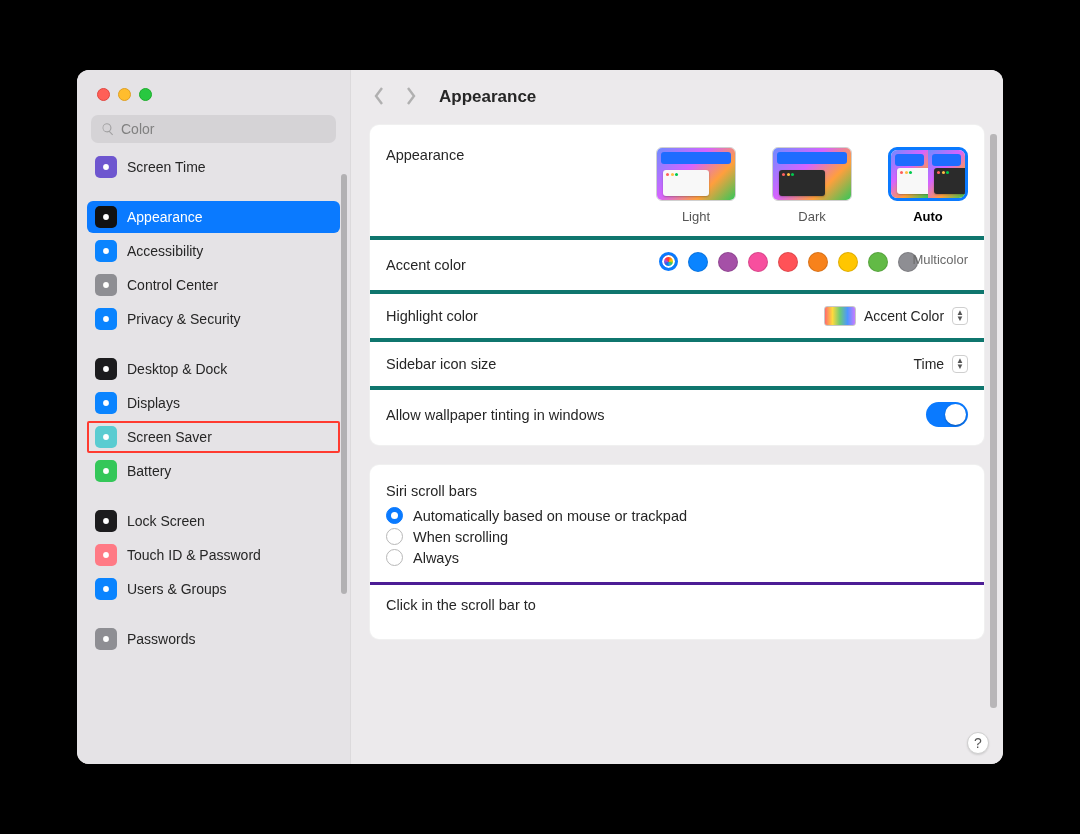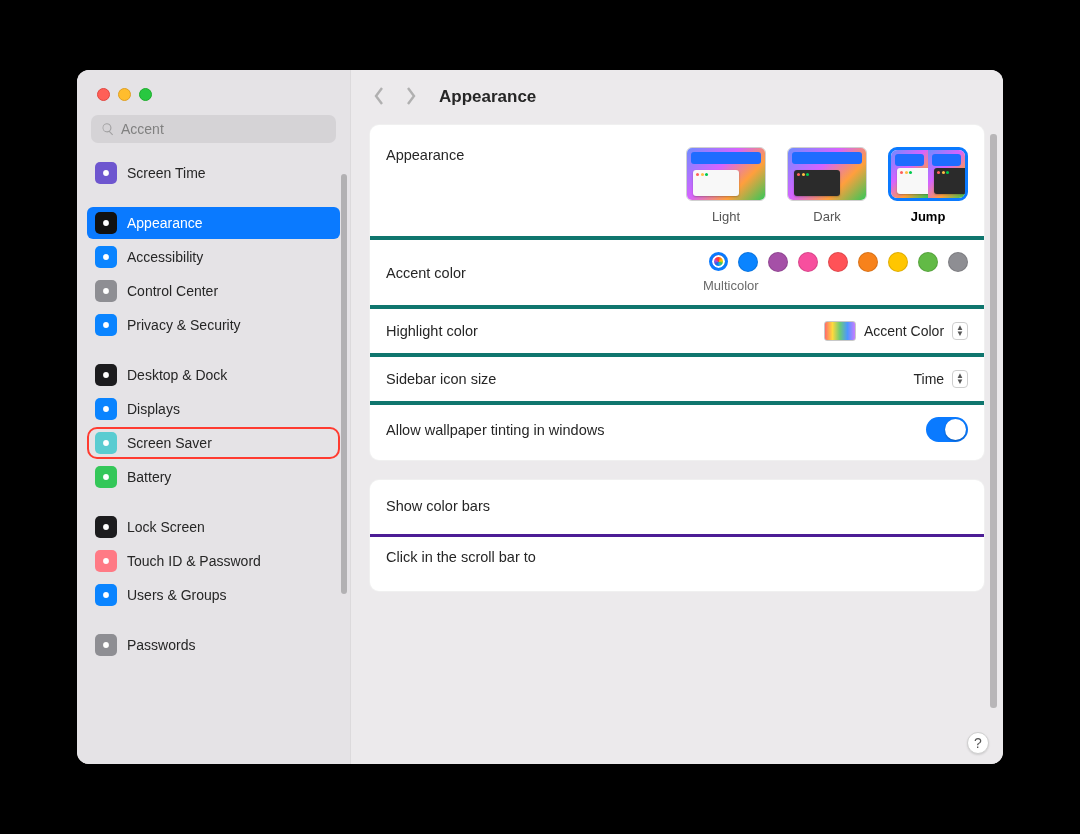--- a/index.html
+++ b/index.html
@@ -67,39 +67,39 @@
     color:#808080;
   }
   .search svg { width:14px; height:14px; opacity:0.6; }
   .search span { font-size:14px; }
   .nav {
     flex:1;
     overflow-y:auto;
     padding: 0 10px 10px 10px;
   }
   .nav-sec { margin-top: 18px; }
-  .nav-sec:first-child { margin-top: 6px; }
+  .nav-sec:first-child { margin-top: 0; }
   .nav-item {
     display:flex;
     align-items:center;
     gap:10px;
     padding: 5px 8px;
     border-radius:6px;
     font-size:14px;
     cursor:default;
     position:relative;
   }
   .nav-item + .nav-item { margin-top: 2px; }
   .nav-item.selected {
     background: var(--sel);
     color: var(--sel-text);
   }
   .nav-item.highlight {
     border: 2px solid #FF3B30;
-    border-radius:10px;
+    border-radius:2px;
     padding: 3px 6px;
   }
   .nav-icon {
     width:22px; height:22px;
     border-radius:5px;
     display:flex;
     align-items:center;
     justify-content:center;
     flex-shrink:0;
     font-size:13px;
@@ -155,21 +155,21 @@
   .row {
     display:flex;
     align-items:center;
     justify-content:space-between;
     padding: 12px 16px;
     min-height: 48px;
   }
   .row + .row { border-top:4px solid #0f766e; }
   .row-title { font-size:14.5px; }
   
-  .thumbs { display:flex; gap:21px; }
+  .thumbs { display:flex; gap:36px; }
   .thumb-col { text-align:center; }
   .thumb {
     width:80px; height:54px;
     border-radius:6px;
     border:1px solid #D0D0D0;
     overflow:hidden;
     position:relative;
     margin-bottom:8px;
   }
   .thumb.selected { border:3px solid var(--sel); border-radius:9px; }
@@ -198,21 +198,21 @@
     display:flex; gap:1.5px;
   }
   .mini-dots span { width:3px; height:3px; border-radius:50%; background:#FF605C; }
   .mini-dots span:nth-child(2) { background:#FFBD44; }
   .mini-dots span:nth-child(3) { background:#00CA4E; }
   .thumb.auto .half { position:absolute; top:0; bottom:0; width:50%; overflow:hidden; }
   .thumb.auto .half.right { right:0; }
   .thumb.auto .half.left { left:0; }
 
   
-  .accent-block { display:flex; flex-direction:column; align-items: flex-start; }
+  .accent-block { display:flex; flex-direction:row; align-items: flex-start; }
   .swatches { display:flex; gap:10px; margin-bottom:6px; }
   .swatch {
     width:20px; height:20px; border-radius:50%;
     border:1px solid rgba(0,0,0,0.12);
   }
   .swatch.multicolor {
     background: conic-gradient(#ff3b30,#ff9500,#ffcc00,#34c759,#30b0c7,#007aff,#5856d6,#af52de,#ff2d55,#ff3b30);
     border:3px solid var(--sel);
     width:19px; height:19px;
     box-shadow: inset 0 0 0 2px #fff;
@@ -307,21 +307,21 @@
     <div class="traffic">
       <span class="dot red"></span>
       <span class="dot yellow"></span>
       <span class="dot green"></span>
     </div>
     <div class="search-wrap">
       <div class="search">
         <svg viewBox="0 0 24 24">
             <path fill="currentColor" d="M10 2a8 8 0 015.3 13.9l5.4 5.4-1.4 1.4-5.4-5.4A8 8 0 1110 2zm0 2a6 6 0 100 12 6 6 0 000-12z"></path>
           </svg>
-        <span>Accent</span>
+        <span>Color</span>
       </div>
     </div>
     <div class="nav" id="nav">
         <div class="nav-sec">
           <div class="nav-item">
             <span class="nav-icon" style="background: rgb(110, 86, 207);">
               <svg viewBox="0 0 24 24">
                 <circle cx="12" cy="12" r="5"></circle>
               </svg>
             </span>
@@ -505,21 +505,21 @@
                     <div class="mini-bar"></div>
                     <div class="mini-window dark">
                       <div class="mini-dots">
                         <span></span>
                         <span></span>
                         <span></span>
                       </div>
                     </div>
                   </div>
                 </div>
-                <div class="thumb-label">Jump</div>
+                <div class="thumb-label">Auto</div>
               </div>
             </div>
         </div>
 
         <div class="row">
           <span class="row-title">Accent color</span>
           <div class="accent-block">
             <div class="swatches" id="swatches">
                 <span class="swatch multicolor"></span>
                 <span class="swatch" style="background: rgb(10, 132, 255);"></span>
@@ -555,21 +555,35 @@
         <div class="row">
           <span class="row-title">Allow wallpaper tinting in windows</span>
           <div class="toggle"></div>
         </div>
 
       </div>
 
       <div class="card">
 
         <div class="radio-group">
-          <div class="radio-title">Show color bars</div>
+          <div class="radio-title">Siri scroll bars</div>
+          <div id="scrollbars-opts">
+              <div class="radio-opt">
+                <span class="radio on"></span>
+                <span>Automatically based on mouse or trackpad</span>
+              </div>
+              <div class="radio-opt">
+                <span class="radio"></span>
+                <span>When scrolling</span>
+              </div>
+              <div class="radio-opt">
+                <span class="radio"></span>
+                <span>Always</span>
+              </div>
+            </div>
         </div>
 
         <div class="radio-group">
           <div class="radio-title">Click in the scroll bar to</div>
         </div>
 
       </div>
 
     </div>
 

